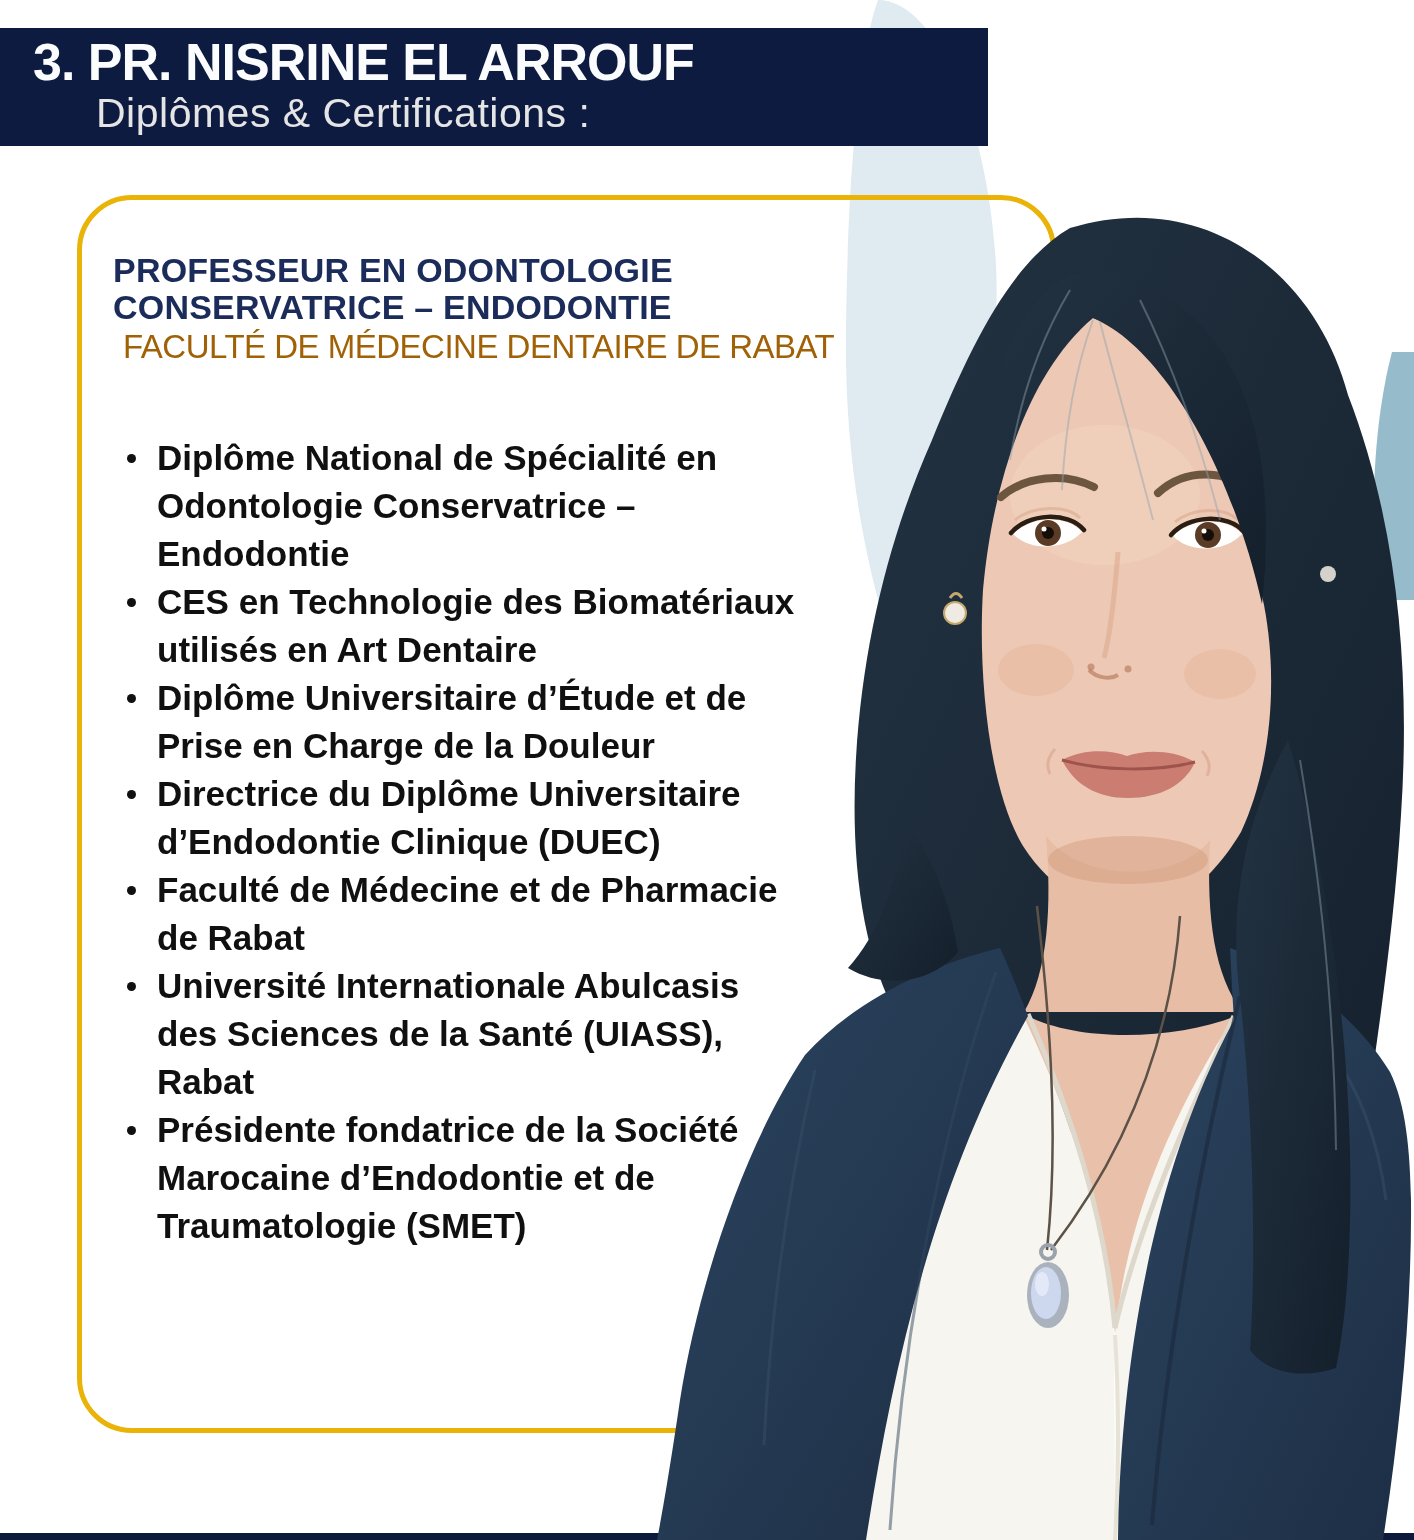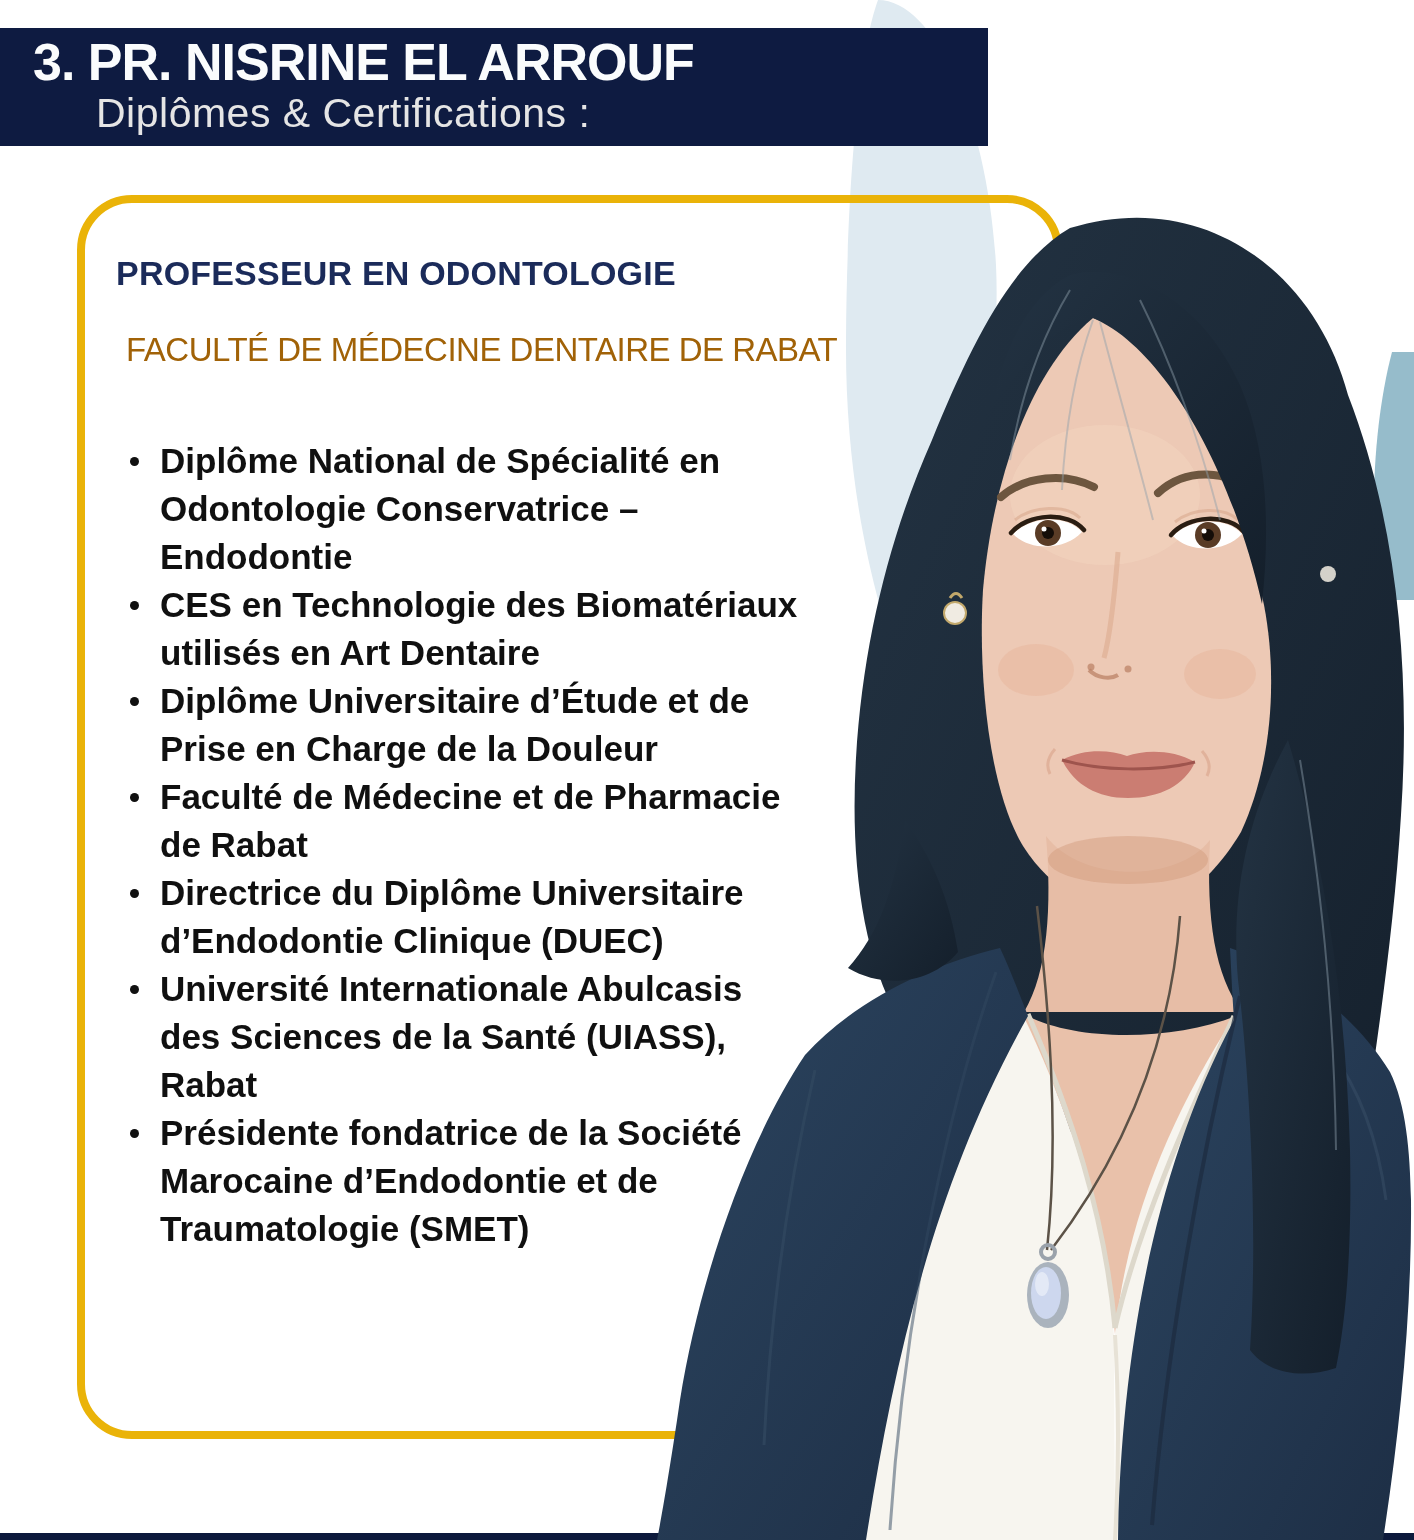--- a/index.html
+++ b/index.html
@@ -13,21 +13,21 @@
   
   .header-bar{position:absolute;left:0;top:28px;width:988px;height:118px;
               background:#0e1b41;z-index:5;color:#fafcfd;}
   .header-title{margin:6px 0 0 33px;font-size:52px;font-weight:bold;
                 letter-spacing:-1px;line-height:56px;}
   .header-subtitle{margin:0 0 0 96px;font-size:41px;font-weight:400;
                    letter-spacing:0.5px;line-height:46px;color:#e5e5e5;}
 
   
   .card{position:absolute;left:77px;top:195px;width:969px;height:1228px;
-        border:8px solid #eab308;border-radius:55px;background:transparent;z-index:2;}
+        border:5px solid #eab308;border-radius:55px;background:transparent;z-index:2;}
   .card-heading{position:absolute;left:31px;top:52px;color:#1b2b5a;}
   .card-heading .bold-line{font-size:34px;font-weight:bold;line-height:37px;letter-spacing:0.2px;}
   .card-subheading{position:absolute;left:41px;top:128px;color:#a16207;
                    font-size:33px;font-weight:400;letter-spacing:-0.5px;white-space:nowrap;}
   .cred-list{position:absolute;left:75px;top:234px;margin:0;padding:0;list-style:none;width:680px;}
   .cred-list li{position:relative;font-size:35px;font-weight:bold;color:#101010;
                 line-height:48px;white-space:pre-line;margin:0;}
   .cred-list li::before{content:"";position:absolute;left:-30px;top:20px;width:9px;height:9px;
                         border-radius:50%;background:#101010;}
 
@@ -41,34 +41,35 @@
   <svg class="bg-layer" viewBox="0 0 1414 1540" width="1414" height="1540">
     <path fill="#dfeaf1" d="M878,0 C935,0 988,120 996,265 C1003,420 950,560 908,690
              C872,600 845,480 846,340 C847,190 858,55 878,0 Z"></path>
     <path fill="#96bccb" d="M1392,352 C1374,420 1368,520 1380,600 L1414,600 L1414,352 Z"></path>
     <rect x="0" y="1533" width="1414" height="7" fill="#0d1a3c"></rect>
   </svg>
 
   <div class="card">
     <div class="card-heading">
       <div class="bold-line">PROFESSEUR EN ODONTOLOGIE</div>
+      <div class="bold-line">CONSERVATRICE – ENDODONTIE</div>
     </div>
     <div class="card-subheading">FACULTÉ DE MÉDECINE DENTAIRE DE RABAT</div>
     <ul class="cred-list">
       <li>Diplôme National de Spécialité en
 Odontologie Conservatrice –
 Endodontie</li>
       <li>CES en Technologie des Biomatériaux
 utilisés en Art Dentaire</li>
       <li>Diplôme Universitaire d’Étude et de
 Prise en Charge de la Douleur</li>
+      <li>Directrice du Diplôme Universitaire
+d’Endodontie Clinique (DUEC)</li>
       <li>Faculté de Médecine et de Pharmacie
 de Rabat</li>
-      <li>Directrice du Diplôme Universitaire
-d’Endodontie Clinique (DUEC)</li>
       <li>Université Internationale Abulcasis
 des Sciences de la Santé (UIASS),
 Rabat</li>
       <li>Présidente fondatrice de la Société
 Marocaine d’Endodontie et de
 Traumatologie (SMET)</li>
     </ul>
   </div>
 
   <svg class="portrait" viewBox="0 0 814 1340" width="814" height="1340">

